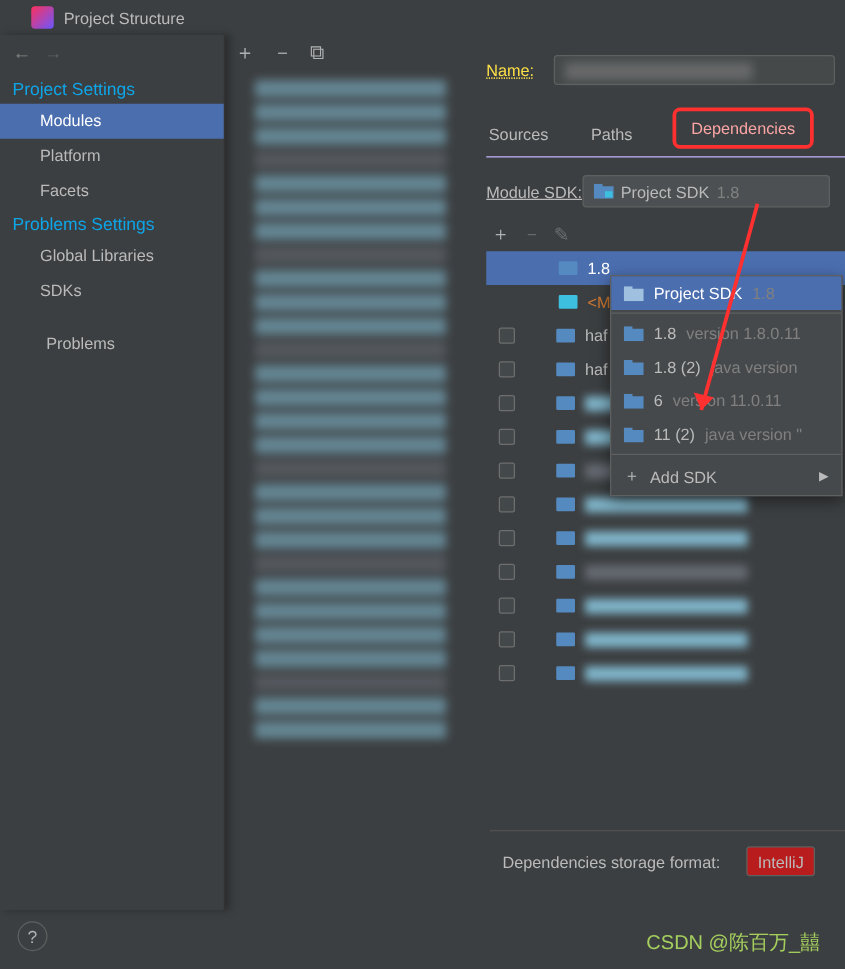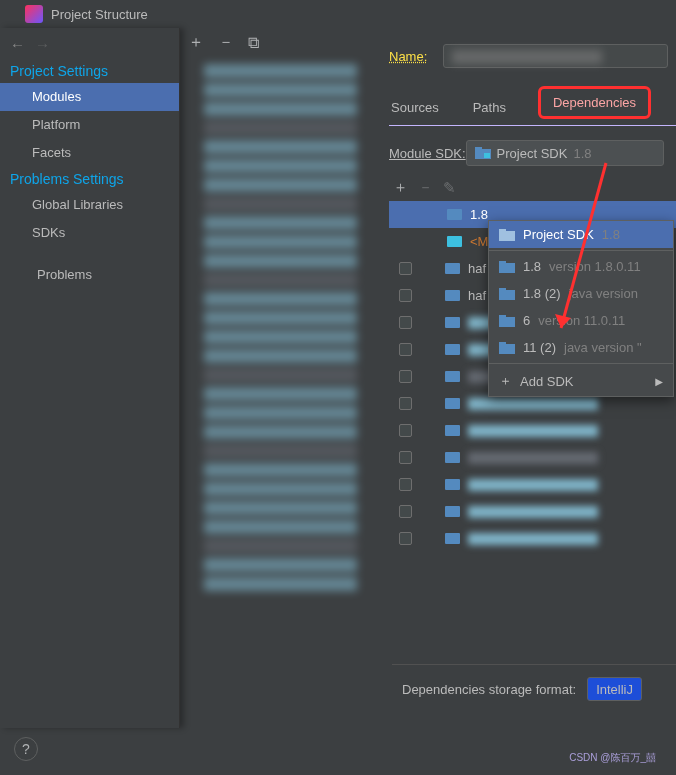--- a/index.html
+++ b/index.html
@@ -51,26 +51,26 @@
   .fico.cyan{ background:#3dc0e0;}
   
   .sdk-dropdown { position:absolute; top:192px; right:2px; width:186px; background:#46494b; border:1px solid #5e6060; box-shadow:0 4px 12px rgba(0,0,0,.5); z-index:20; }
   .dd-item { display:flex; align-items:center; gap:8px; padding:6px 10px; color:#bbbbbb; cursor:pointer; }
   .dd-item.sel { background:#4b6eaf; color:#fff; }
   .dd-item .grey { color:#808080; }
   .dd-sep { height:1px; background:#5e6060; margin:2px 0; }
   
   .arrow-annot { position:absolute; top:130px; right:55px; z-index:25; pointer-events:none;}
   
-  .dep-storage { position:absolute; bottom:62px; left:392px; right:0; background:#3c3f41; border-top:1px solid #515151; padding:12px 10px; display:flex; align-items:center; gap:11px; }
-  .storage-sel { background:#1d4ed8; border:1px solid #5e6060; border-radius:3px; height:24px; display:flex; align-items:center; padding:0 8px; flex:0 0 55px; overflow:hidden; }
+  .dep-storage { position:absolute; bottom:62px; left:392px; right:0; background:#3c3f41; border-top:1px solid #515151; padding:12px 10px; display:flex; align-items:center; gap:21px; }
+  .storage-sel { background:#b91c1c; border:1px solid #5e6060; border-radius:3px; height:24px; display:flex; align-items:center; padding:0 8px; flex:0 0 55px; overflow:hidden; }
   
   .help-btn { position:absolute; bottom:14px; left:14px; width:24px; height:24px; border:1px solid #5e6060; border-radius:12px; display:flex; align-items:center; justify-content:center; color:#afb1b3; font-size:14px; }
   
-  .watermark { position:absolute; bottom:10px; right:20px; color:#c4b5fd; font-size:10px; opacity:.8; }
+  .watermark { position:absolute; bottom:10px; right:20px; color:#bef264; font-size:16px; opacity:.8; }
   .folder-ico{ width:16px; height:12px; display:inline-block; position:relative;}
   .folder-ico svg{ display:block;}
 </style>
 </head>
 <body>
 
 <div class="titlebar">
   <div class="logo"></div>
   <div class="title">Project Structure</div>
 </div>

